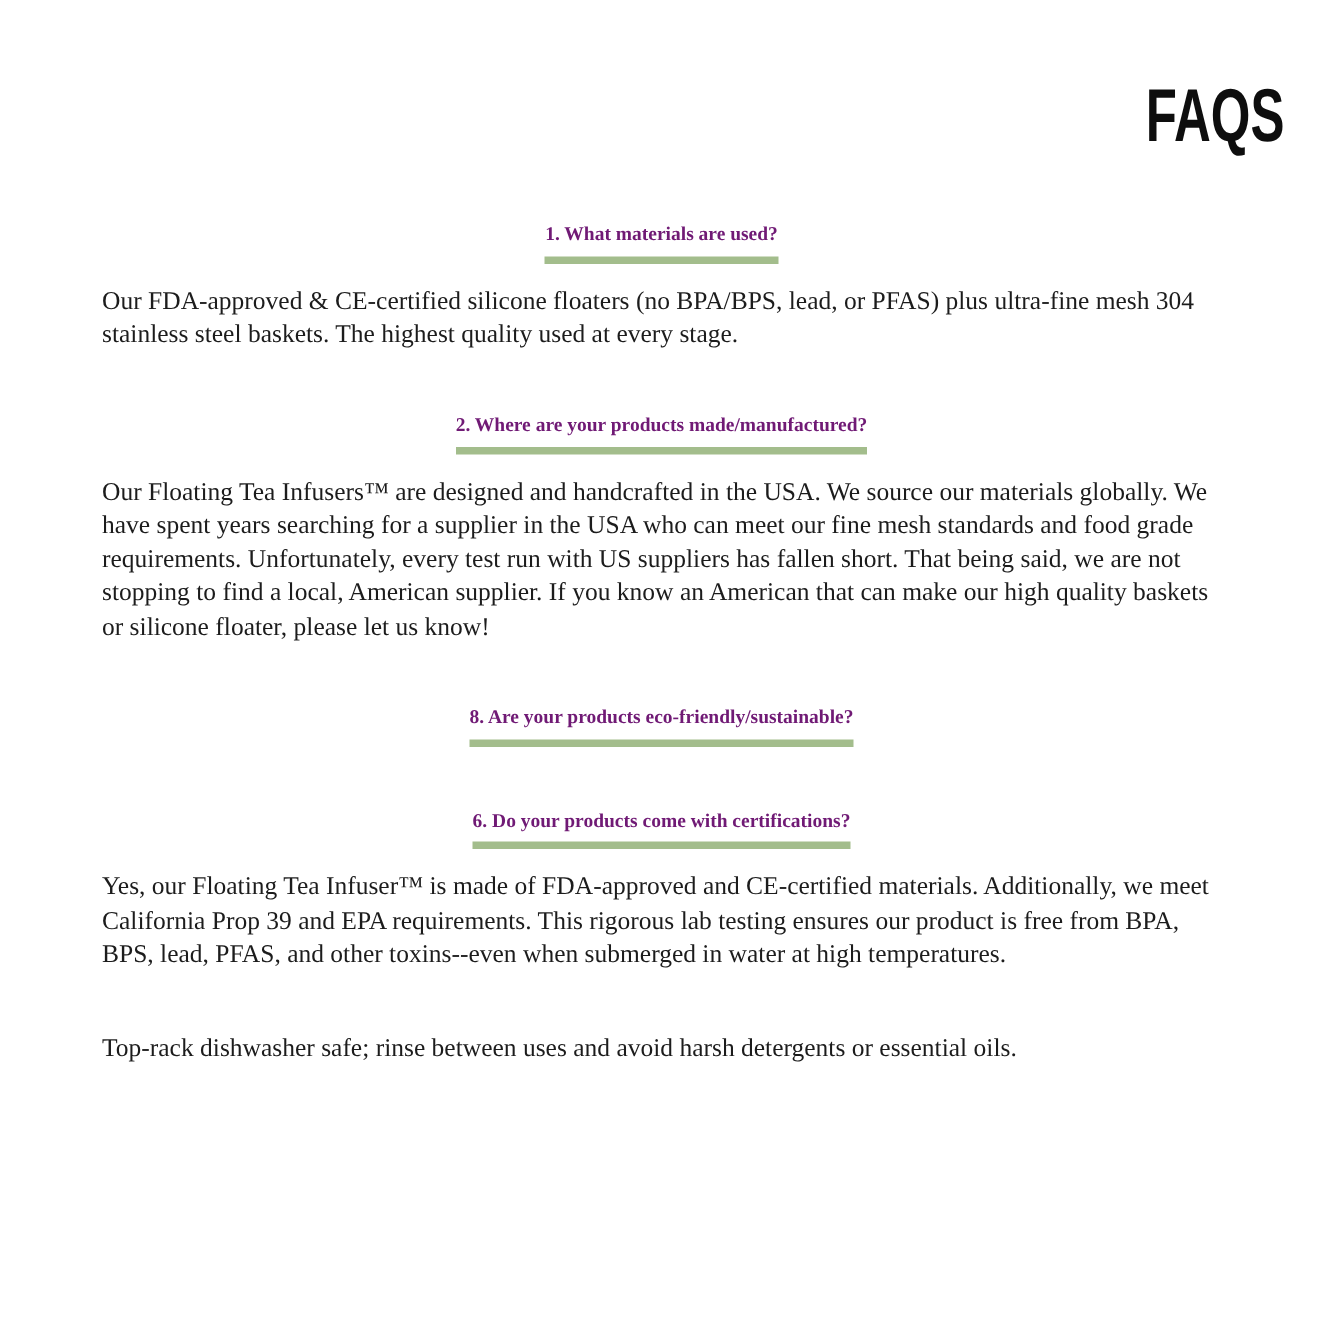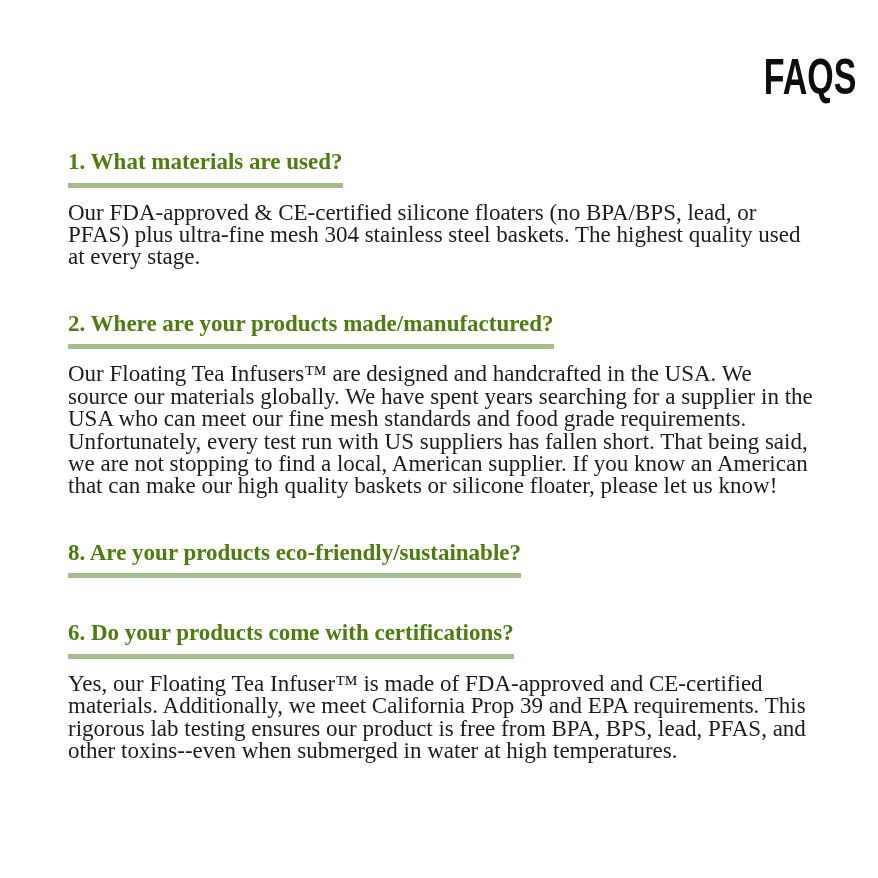--- a/index.html
+++ b/index.html
@@ -42,33 +42,34 @@
   }
   .faq-item {
     margin-bottom: 41px;
   }
   .faq-item:last-child {
     margin-bottom: 0;
   }
   .faq-question {
     font-family: "Liberation Serif", serif;
     font-weight: 700;
-    font-size: 23px;
+    font-size: 13px;
     line-height: 1.2;
-    color: #4d7c0f;
+    color: #701a75;
+    text-align: center;
   }
   .faq-question .q-text {
     display: inline-block;
     padding-bottom: 7px;
     border-bottom: 5px solid var(--underline);
   }
   .faq-answer {
     margin-top: 14px;
     font-family: "Liberation Serif", serif;
-    font-size: 23px;
+    font-size: 17px;
     line-height: 22.4px;
     color: var(--text);
   }
 </style>
 </head>
 <body>
 
 <div class="page">
   <header class="page-header">
     <h1 class="page-title">FAQS</h1>
@@ -96,15 +97,16 @@
   </section>
 
   <section class="faq-item">
     <h2 class="faq-question">
       <span class="q-text">6. Do your products come with certifications?</span>
     </h2>
     <p class="faq-answer">Yes, our Floating Tea Infuser™ is made of FDA-approved and CE-certified materials. Additionally, we meet California Prop 39 and EPA requirements. This rigorous lab testing ensures our product is free from BPA, BPS, lead, PFAS, and other toxins--even when submerged in water at high temperatures.</p>
   </section>
 
   <section class="faq-item">
+    <p class="faq-answer">Top-rack dishwasher safe; rinse between uses and avoid harsh detergents or essential oils.</p>
   </section>
 </main>
 </div>
 
 </body></html>

